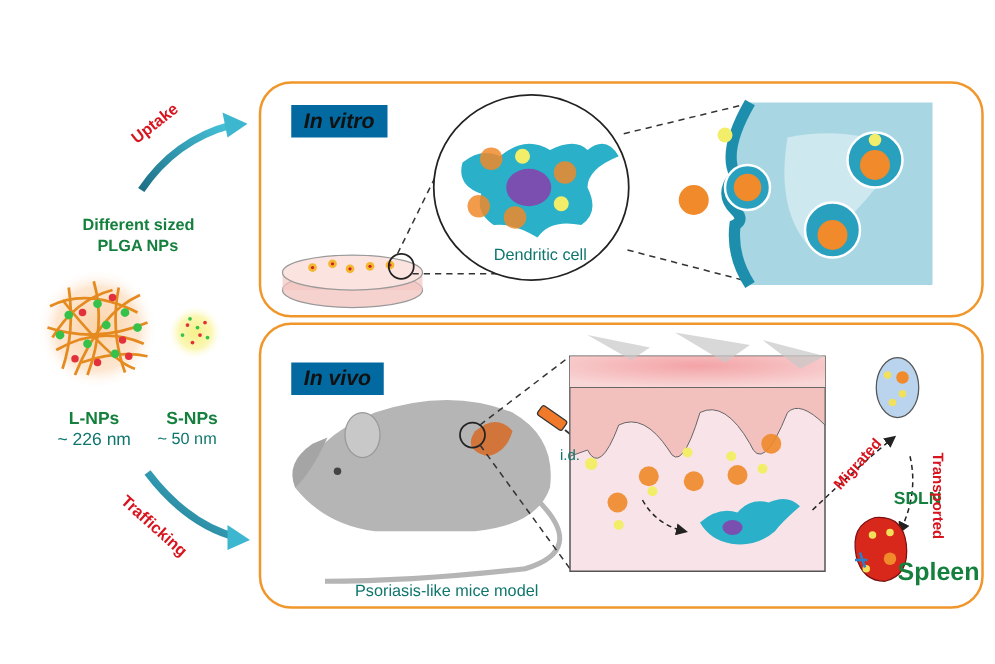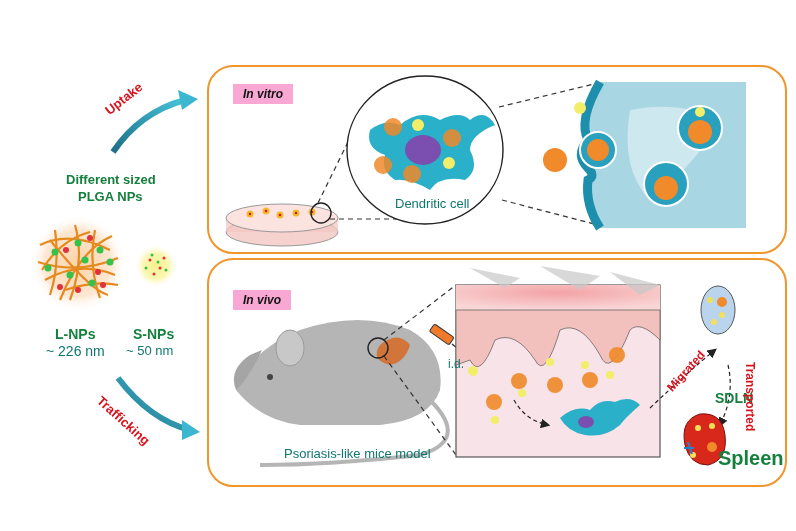--- a/index.html
+++ b/index.html
@@ -1,19 +1,19 @@
 <!DOCTYPE html>
 <html><head>
 <meta charset="utf-8">
 <style>
   html,body{margin:0;padding:0;background:#fff;}
   body{width:796px;height:531px;position:relative;overflow:hidden;font-family:"Liberation Sans",sans-serif;}
   .abs{position:absolute;}
   .panel{position:absolute;border:2px solid #f0962a;border-radius:26px;background:#fff;}
-  .tag{position:absolute;background:#f9a8d4;color:#111;font-weight:bold;font-style:italic;font-size:12px;padding:3px 10px;}
+  .tag{position:absolute;background:#0369a1;color:#111;font-weight:bold;font-style:italic;font-size:17px;padding:3px 10px;}
   .lbl-black{font-weight:bold;color:#15803d;}
   .lbl-navy{font-weight:normal;color:#0f766e;}
   .lbl-red{font-weight:bold;color:#d8141e;}
   svg{position:absolute;left:0;top:0;}
 </style>
 </head>
 <body>
 
 <svg width="796" height="531" viewBox="0 0 796 531">
   <defs>
@@ -249,18 +249,18 @@
 <div class="abs lbl-black" style="left:66px;top:172px;font-size:13px;">Different sized</div>
 <div class="abs lbl-black" style="left:78px;top:189px;font-size:13px;text-align:center;">PLGA NPs</div>
 
 <div class="abs lbl-black" style="left:55px;top:326px;font-size:14px;">L-NPs</div>
 <div class="abs lbl-navy" style="left:46px;top:343px;font-size:14px;text-align:center;">~ 226 nm</div>
 <div class="abs lbl-black" style="left:133px;top:326px;font-size:14px;">S-NPs</div>
 <div class="abs lbl-navy" style="left:126px;top:343px;font-size:13px;">~ 50 nm</div>
 
 <div class="abs lbl-navy" style="left:395px;top:196px;font-size:13px;">Dendritic cell</div>
 
-<div class="abs lbl-navy" style="left:248px;top:446px;font-size:13px;padding-left:36px;">Psoriasis-like mice model</div>
+<div class="abs lbl-navy" style="left:248px;top:465px;font-size:13px;padding-left:36px;">Psoriasis-like mice model</div>
 <div class="abs lbl-navy" style="left:438px;top:357px;font-size:12px;padding-left:10px;">i.d.</div>
 <div class="abs lbl-black" style="left:715px;top:342px;font-size:14px;margin-top:48px;">SDLN</div>
 <div class="abs lbl-black" style="left:718px;top:447px;font-size:20px;">Spleen</div>
 <div class="abs lbl-red" style="left:664px;top:385px;font-size:12px;transform:rotate(-48deg);transform-origin:left top;">Migrated</div>
 <div class="abs lbl-red" style="left:757px;top:362px;font-size:12px;transform:rotate(90deg);transform-origin:left top;">Transported</div>
 
 </body></html>

